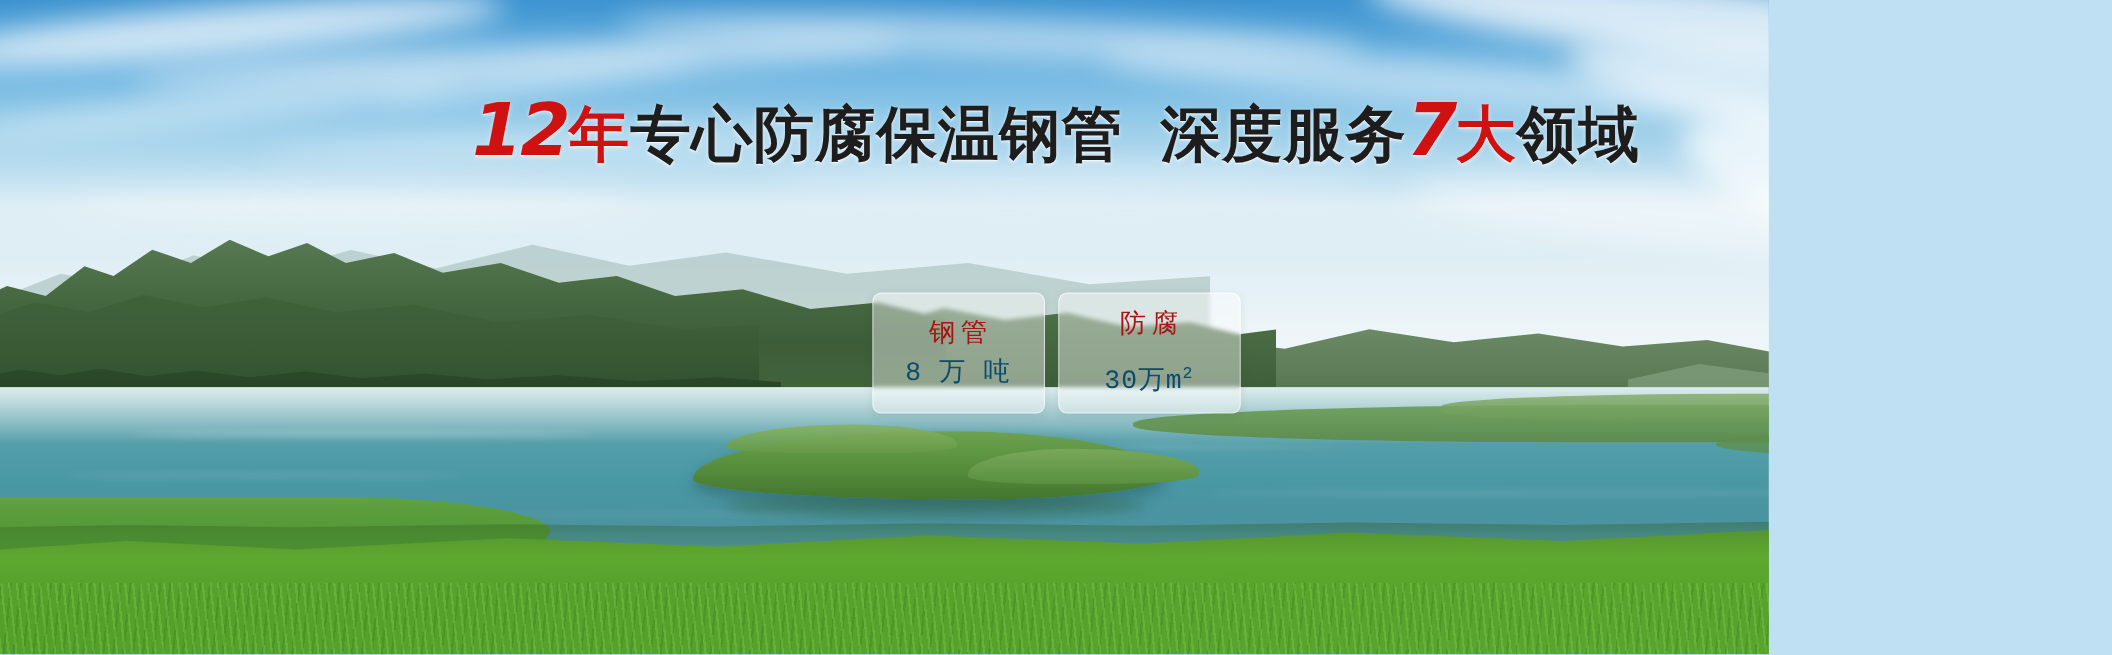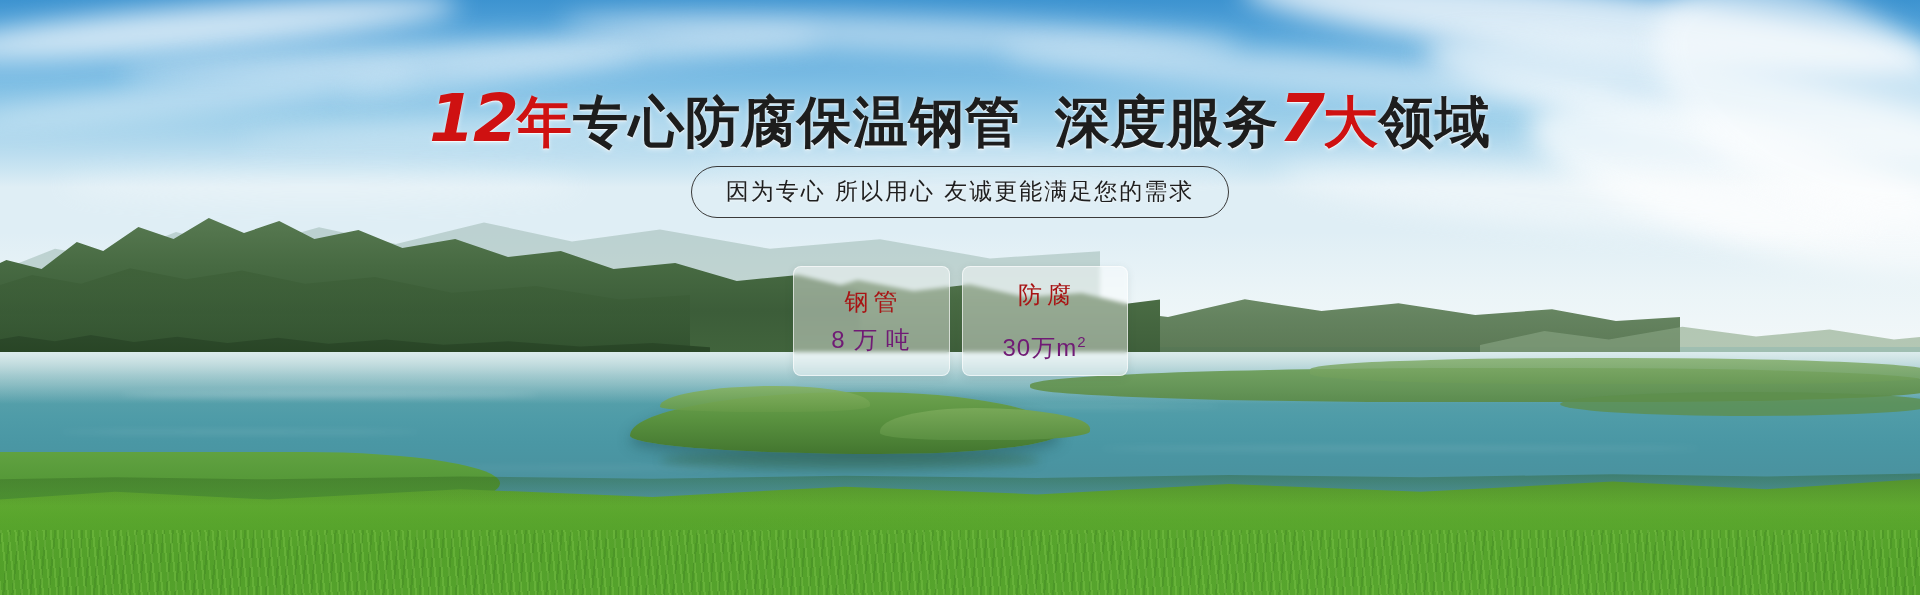--- a/index.html
+++ b/index.html
@@ -4,21 +4,21 @@
 <style>
   * { margin:0; padding:0; box-sizing:border-box; }
   html,body { width:1920px; height:595px; overflow:hidden; }
   body {
     font-family:"Liberation Sans","DejaVu Sans",sans-serif;
     background:#bfe0f2;
   }
 
   #banner {
     position:relative;
-    width:1920px; height:595px;
+    width:1608px; height:595px;
     overflow:hidden;
   }
 
   
   .bg-layer { position:absolute; left:0; top:0; width:1920px; height:595px; }
 
   
   .sky {
     background:
       linear-gradient(to bottom,
@@ -279,22 +279,22 @@
     box-shadow:0 2px 8px rgba(40,70,70,.10);
   }
   .card .c-title {
     font-size:24px; line-height:26px;
     color:#a81414; letter-spacing:5px;
     text-indent:5px;
     font-family:"DejaVu Sans","Liberation Sans",sans-serif;
   }
   .card .c-value {
     font-size:24px; line-height:26px;
-    color:#701a75; letter-spacing:1px;
-    font-family:Liberation Sans, sans-serif;
+    color:#0c4a6e; letter-spacing:1px;
+    font-family:Liberation Mono, monospace;
     white-space:nowrap;
   }
   .card .c-value sup { font-size:15px; vertical-align:super; }
   .card.wide { width:166px;gap:21px; }
 </style>
 </head>
 <body>
 
 <div id="banner">
 
@@ -349,23 +349,20 @@
     <div class="grass-shadow"></div>
     <div class="grass-hi"></div>
   </div>
 
   <div class="content">
 
     <div class="headline">
       <span class="hl-red-num">12</span><span class="hl-red">年</span><span class="hl-dark">专心防腐保温钢管</span><span class="hl-gap"></span><span class="hl-dark">深度服务</span><span class="hl-red-num">7</span><span class="hl-red">大</span><span class="hl-dark">领域</span>
     </div>
 
-    <div class="pill-wrap">
-      <div class="pill">因为专心 所以用心 友诚更能满足您的需求</div>
-    </div>
 
     <div class="cards">
 
       <div class="card">
         <div class="c-title">钢管</div>
         <div class="c-value"><span>8 万 吨</span></div>
       </div>
 
       <div class="card wide">
         <div class="c-title">防腐</div>

